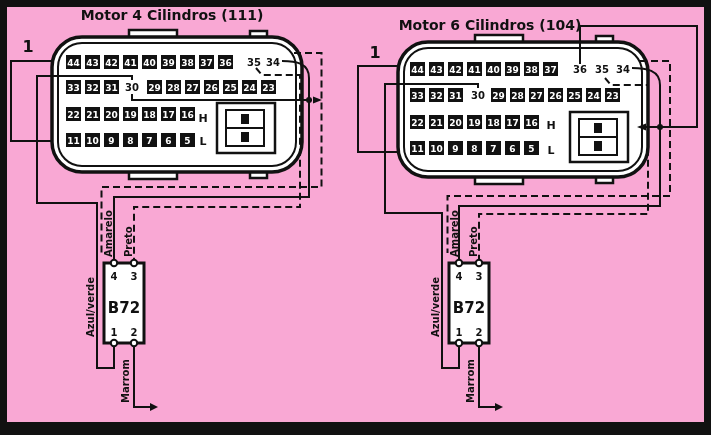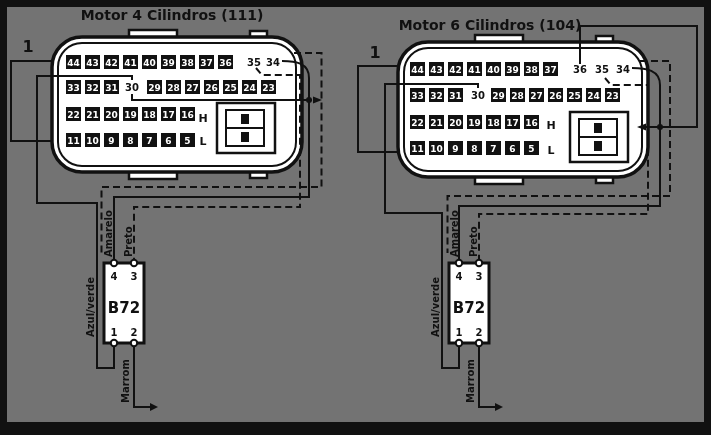--- a/index.html
+++ b/index.html
@@ -1,16 +1,16 @@
 <!DOCTYPE html>
 <html><head>
 <meta charset="utf-8">
 <style>
   html,body{margin:0;padding:0;background:#e9e9e9;}
-  #stage{position:relative;width:711px;height:435px;background:#737373;overflow:hidden;}
+  #stage{position:relative;width:711px;height:435px;background:#f9a8d4;overflow:hidden;}
   svg{font-family:"DejaVu Sans","Liberation Sans",sans-serif;}
   .title{font-size:14px;font-weight:bold;fill:#111;}
   .conn-label{font-size:16px;font-weight:bold;fill:#111;}
   .plain-pin{font-size:10px;font-weight:bold;fill:#111;}
   .hl-label{font-size:11px;font-weight:bold;fill:#111;}
   .mod-name{font-size:15px;font-weight:bold;fill:#111;}
   .mod-pin{font-size:10px;font-weight:bold;fill:#111;}
   .wire-label{font-size:10px;font-weight:bold;fill:#111;}
 </style>
 </head>

